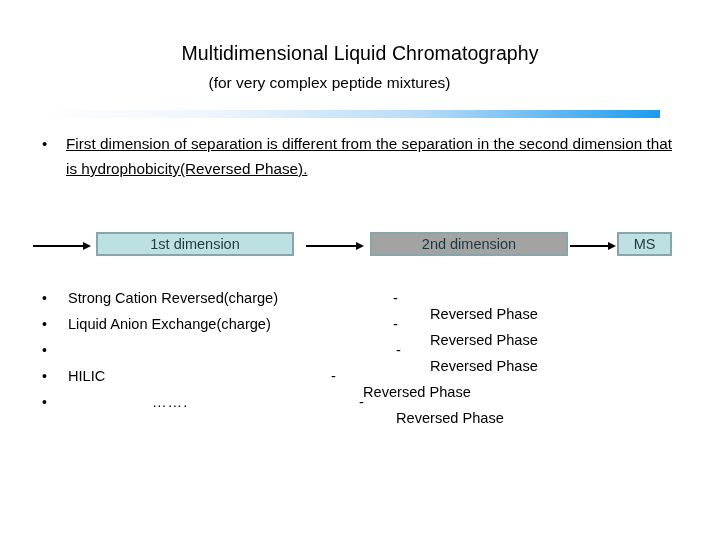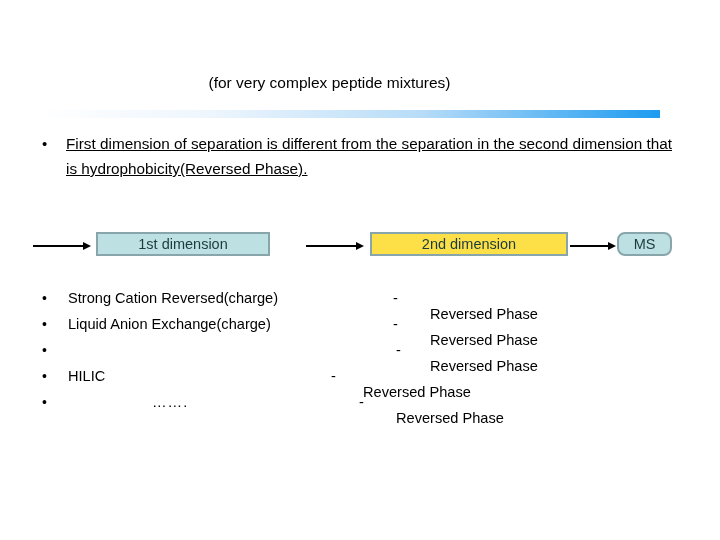--- a/index.html
+++ b/index.html
@@ -94,23 +94,23 @@
     background: #bde0e2;
     border: 2px solid #89a5ac;
     color: #1d3a3f;
     font-size: 14.5px;
     line-height: 20px;
     text-align: center;
     display: flex;
     align-items: center;
     justify-content: center;
   }
-  .box-first  { left: 96px;  width: 174px; }
+  .box-first  { left: 96px;  width: 198px; }
   .box-second { left: 370px; width: 198px; }
-  .box-ms     { left: 617px; width: 55px; border-radius: 8px;  }
+  .box-ms     { left: 617px; width: 55px;  }
 
   .arrow {
     position: absolute;
     top: 10px;
     height: 9px;
   }
   .arrow .shaft {
     position: absolute;
     left: 0;
     top: 3px;
@@ -170,20 +170,21 @@
     top: 0;
     left: 152px;
     letter-spacing: 1px;
   }
 </style>
 </head>
 <body>
 
 <div class="slide">
 
+  <div class="title">Multidimensional Liquid Chromatography</div>
 
   <div class="subtitle">(for very complex peptide mixtures)</div>
 
   <div class="rule" style="background: linear-gradient(to right, rgb(255, 255, 255) 0%, rgb(238, 246, 253) 28%, rgb(183, 220, 248) 62%, rgb(28, 155, 240) 100%);"></div>
 
   <div class="bullet-block">
     <div class="bullet-row">
       <span class="bullet-dot">•</span>
       <span class="bullet-text">First dimension of separation is different from the separation in the second dimension that is hydrophobicity(Reversed Phase).</span>
     </div>
@@ -198,21 +199,21 @@
 
     <div class="box box-first" style="background: rgb(189, 224, 226); border-color: rgb(137, 165, 172);">
       <span>1st dimension</span>
     </div>
 
     <div class="arrow arrow-2">
       <span class="shaft"></span>
       <span class="head"></span>
     </div>
 
-    <div class="box box-second" style="background: #fde047; border-color: rgb(137, 165, 172);">
+    <div class="box box-second" style="background: #a3a3a3; border-color: rgb(137, 165, 172);">
       <span>2nd dimension</span>
     </div>
 
     <div class="arrow arrow-3">
       <span class="shaft"></span>
       <span class="head"></span>
     </div>
 
     <div class="box box-ms" style="background: rgb(189, 224, 226); border-color: rgb(137, 165, 172);">
       <span>MS</span>

